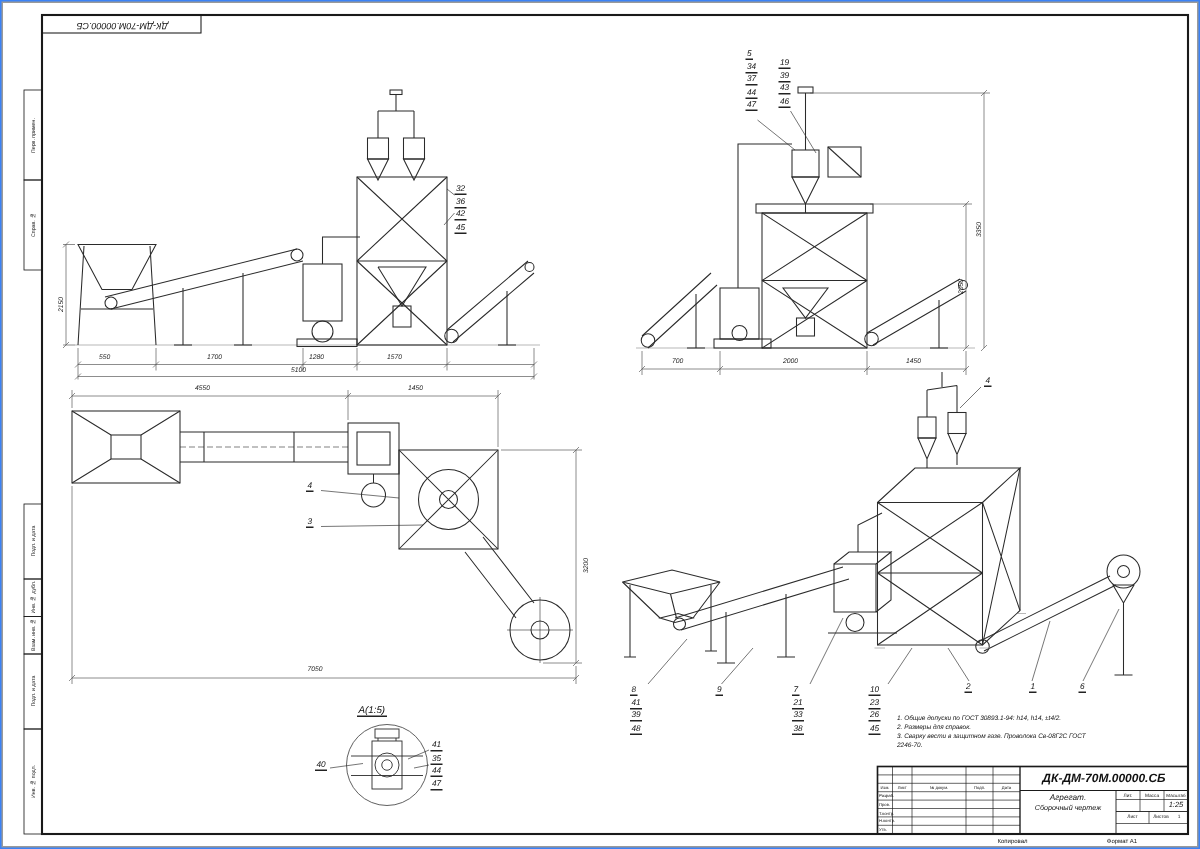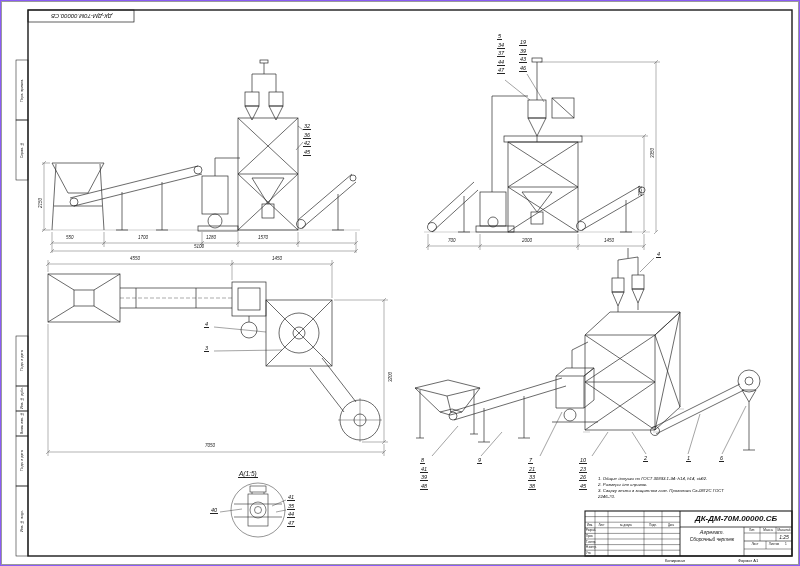--- a/index.html
+++ b/index.html
@@ -1,16 +1,16 @@
 <!DOCTYPE html>
 <html><head>
 <meta charset="utf-8">
 <style>
   html,body{margin:0;padding:0;background:#c9c9c9;}
-  .sheet{position:relative;width:800px;height:566px;background:#8b5cf6;font-family:"Liberation Sans",sans-serif;overflow:hidden;}
+  .sheet{position:relative;width:800px;height:566px;background:#3b82f6;font-family:"Liberation Sans",sans-serif;overflow:hidden;}
   .art{position:absolute;left:0;top:0;width:800px;height:566px;}
   .lbl{position:absolute;font-size:5px;font-style:italic;color:#111;white-space:nowrap;line-height:1;}
   .dim{font-size:4.5px;color:#222;}
   .callout{font-size:5.5px;border-bottom:0.8px solid #222;padding:0 1px;color:#111;font-style:italic;line-height:1.1;}
   .stack{position:absolute;display:flex;flex-direction:column;align-items:flex-start;gap:1.5px;}
   .vdim{transform:rotate(-90deg);transform-origin:left top;}
   .stamp{position:absolute;display:flex;align-items:center;justify-content:center;}
   .stamp-text{transform:rotate(180deg);font-size:6px;font-style:italic;color:#111;}
   .mlabel{position:absolute;width:12px;writing-mode:vertical-rl;transform:rotate(180deg);display:flex;align-items:center;justify-content:center;font-size:3.5px;color:#222;overflow:hidden;}
   .notes{position:absolute;color:#111;}

